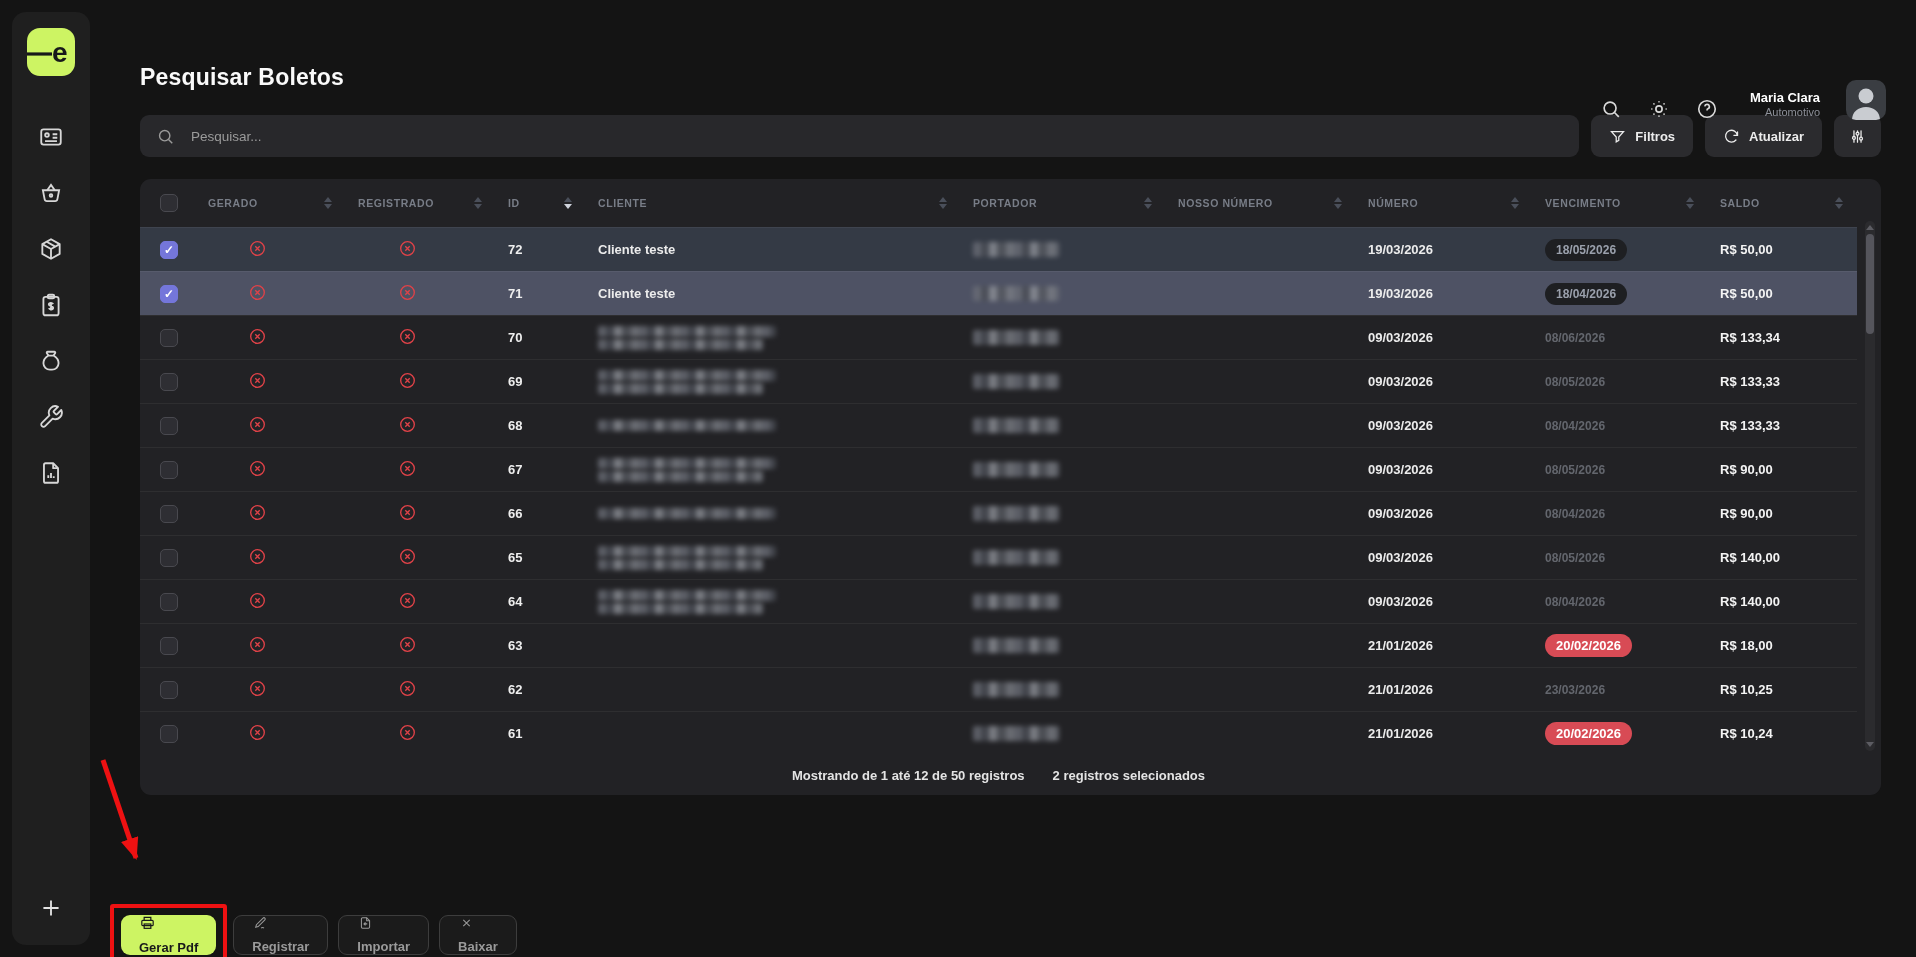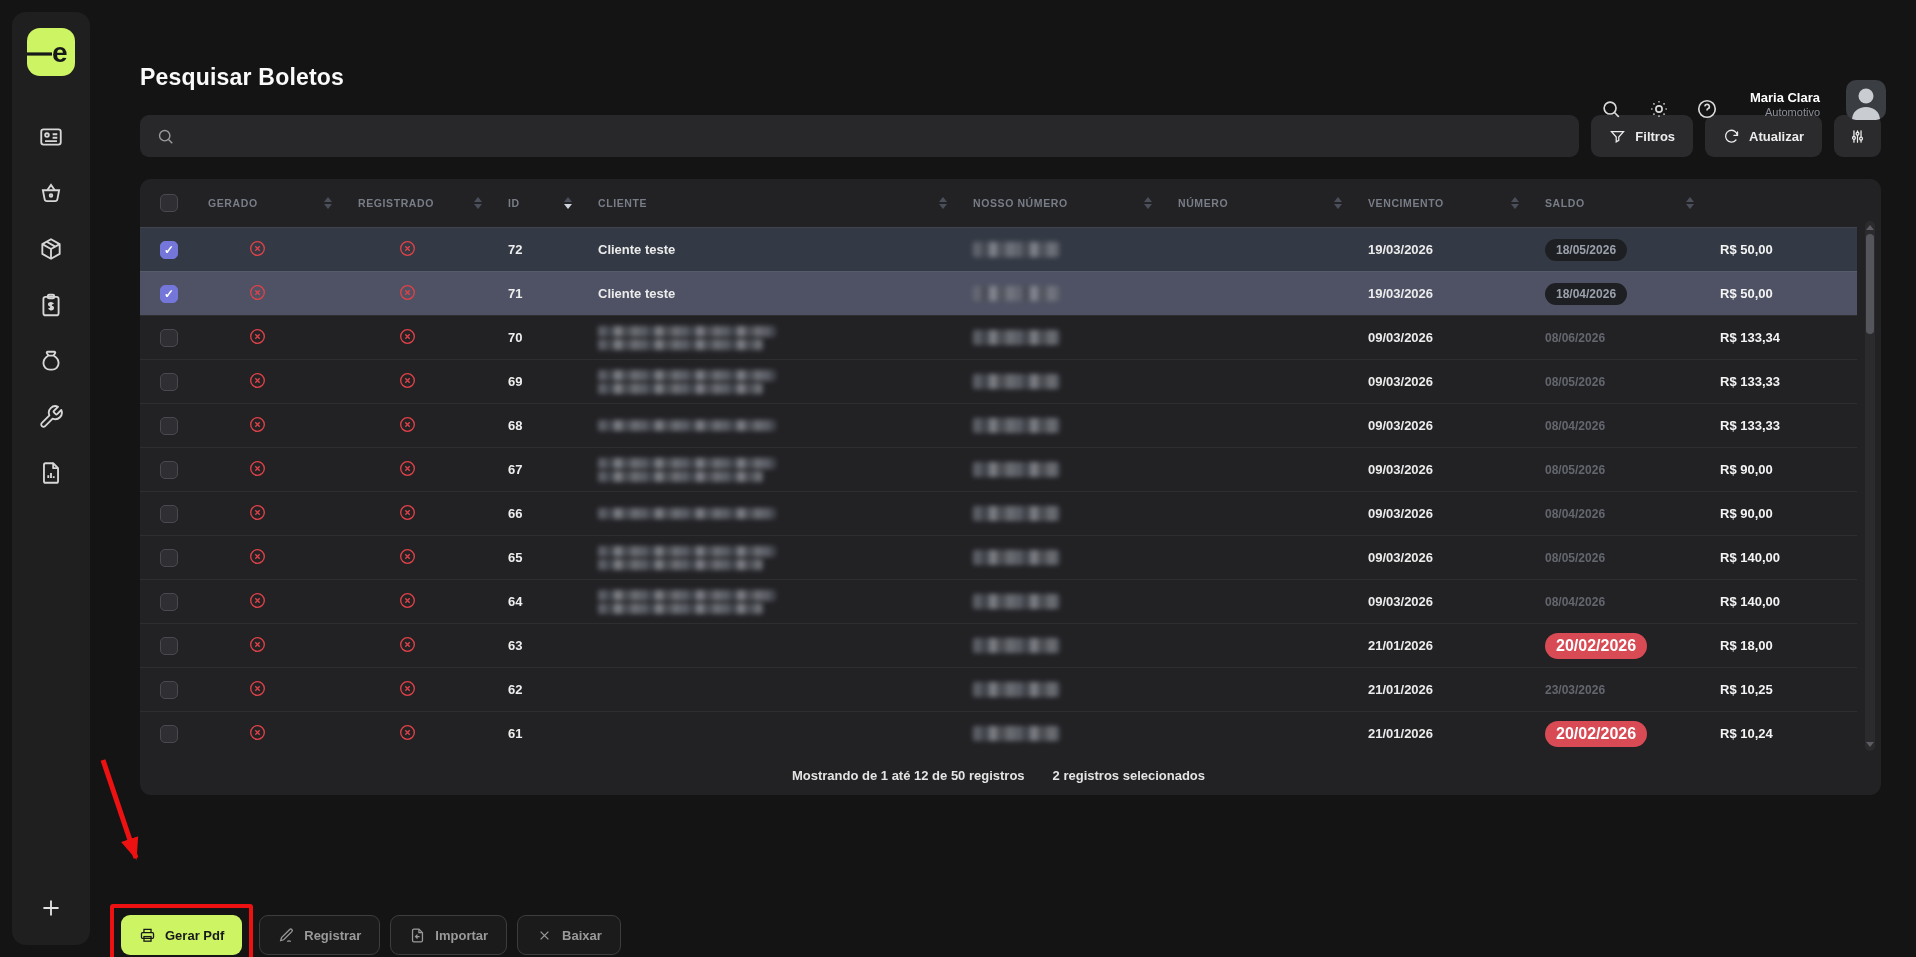--- a/index.html
+++ b/index.html
@@ -108,21 +108,21 @@
   .c-emissao { color:#ececec; font-weight:bold; }
   .c-saldo { color:#f4f4f4; font-weight:bold; }
 
   .venc-plain { color:#63666d; font-weight:bold; font-size:12px; }
   .venc-pill {
     display:inline-block; background:#1e1f22; color:#9aa0ac;
     font-size:12px; font-weight:bold; padding:4px 11px; border-radius:999px;
   }
   .venc-overdue {
     display:inline-block; background:#d84b55; color:#ffffff;
-    font-size:16px; font-weight:bold; padding:4px 11px; border-radius:999px;
+    font-size:13px; font-weight:bold; padding:4px 11px; border-radius:999px;
   }
 
   .redact {
     height:11px; border-radius:2px; margin:2px 0;
     background-image:repeating-linear-gradient(90deg,#6b6e77 0 8px,#4a4d55 8px 16px,#8f9299 16px 24px,#55585f 24px 33px,#7b7e85 33px 41px);
     filter:blur(2.6px); opacity:.8;
   }
   .redact.w-cliente { width:178px; }
   .redact.w-portador { width:86px; }
 
@@ -140,21 +140,21 @@
   .vscroll .arr { width:0; height:0; border-left:4px solid transparent; border-right:4px solid transparent; margin:4px 0; cursor:pointer; }
   .vscroll .arr.up { border-bottom:5px solid #5c5c62; }
   .vscroll .arr.down { border-top:5px solid #5c5c62; margin-top:auto; }
   .vscroll .thumb { width:8px; height:100px; background:#55555c; border-radius:5px; cursor:pointer; }
 
   
   .actions { margin-top:120px; display:flex; align-items:center; gap:10px; }
   .act-btn {
     height:40px; border-radius:9px; background:#1b1b1b; border:1px solid #3d3d3d;
     color:#9a9a9a; font-size:13px; font-weight:bold; font-family:inherit;
-    display:flex; align-items:center; gap:9px; padding:0 18px; cursor:pointer;
+    display:flex; align-items:flex-start; gap:9px; padding:0 18px; cursor:pointer;flex-direction:column;
   }
   .act-btn svg { width:17px; height:17px; }
   .act-btn.primary { background:#cdf463; border:none; color:#17181a; }
   .annot-box {
     border:4px solid #ee1112; border-radius:3px; padding:7px;
     margin:-11px -4px -11px -30px;
   }
   .annot-arrow { position:absolute; left:80px; top:740px; pointer-events:none; }
 </style>
 </head>
@@ -251,20 +251,21 @@
   </div>
 
   <h1 class="page-title">Pesquisar Boletos</h1>
 
   <div class="search-row">
     <div class="search-box">
       <svg viewBox="0 0 24 24" fill="none" stroke="currentColor" stroke-width="1.8">
           <circle cx="11" cy="11" r="6.5"></circle>
           <line x1="15.8" y1="15.8" x2="20.5" y2="20.5"></line>
         </svg>
+      <input type="text" placeholder="Pesquisar..." style="">
     </div>
     <button class="tool-btn">
       <svg viewBox="0 0 24 24" fill="none" stroke="currentColor" stroke-width="1.8">
           <path d="M3.5 5h17l-6.7 7.8v4.7l-3.6 2V12.8z"></path>
         </svg>
       <span>Filtros</span>
     </button>
     <button class="tool-btn">
       <svg viewBox="0 0 24 24" fill="none" stroke="currentColor" stroke-width="1.8" stroke-linecap="round">
           <path d="M20.5 5.5v5h-5"></path>
@@ -303,20 +304,27 @@
         </div>
         <div class="hcell">
           <span class="hlabel">ID</span>
           <span class="sort">
             <i class="up"></i>
             <i class="down active"></i>
           </span>
         </div>
         <div class="hcell">
           <span class="hlabel">CLIENTE</span>
+          <span class="sort">
+            <i class="up"></i>
+            <i class="down"></i>
+          </span>
+        </div>
+        <div class="hcell">
+          <span class="hlabel">PORTADOR</span>
           <span class="sort">
             <i class="up"></i>
             <i class="down"></i>
           </span>
         </div>
         <div class="hcell">
           <span class="hlabel">NOSSO NÚMERO</span>
           <span class="sort">
             <i class="up"></i>
             <i class="down"></i>

